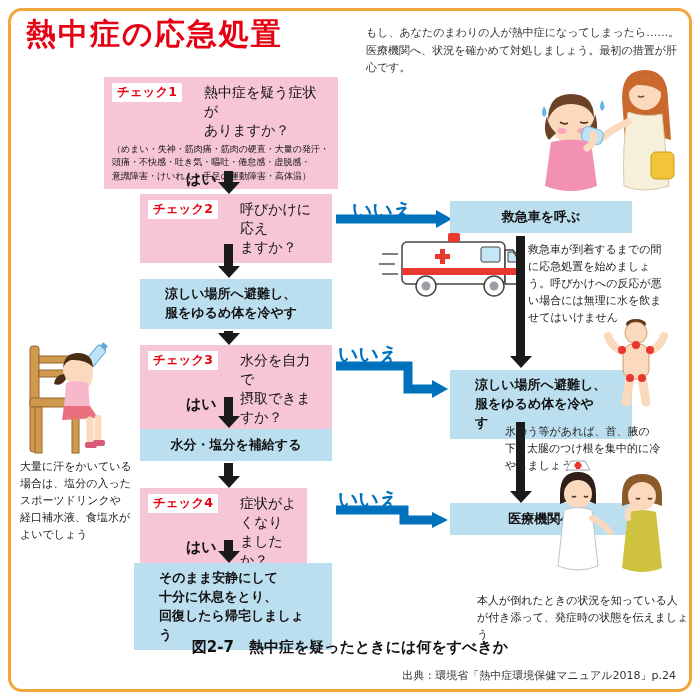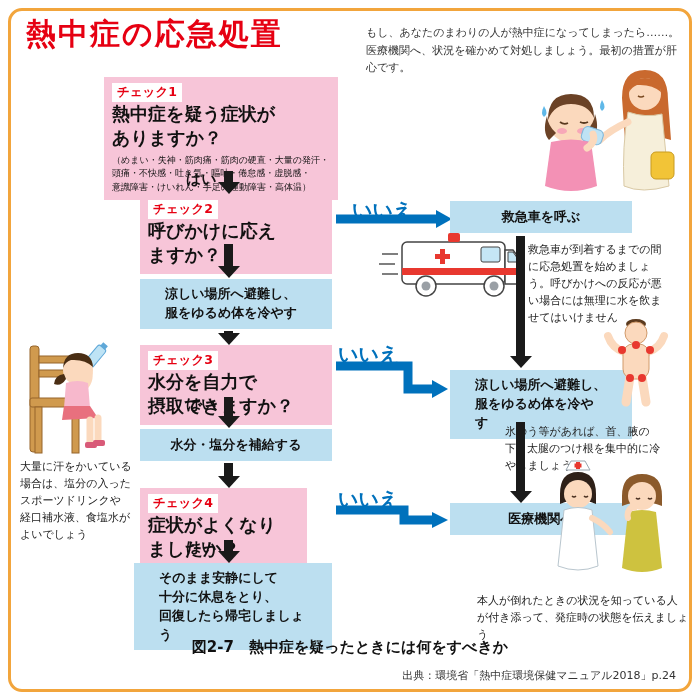--- a/index.html
+++ b/index.html
@@ -7,24 +7,24 @@
   body { position:relative; background:#fff; color:#111;
          font-family:"DejaVu Sans","Liberation Sans",sans-serif; }
   .abs { position:absolute; }
   .frame { left:8px; top:8px; width:684px; height:684px;
            border:3px solid var(--frame-orange,#F2A53C); border-radius:14px; }
   .title { left:26px; top:14px; font-size:30px; font-weight:bold;
            color:var(--title-red,#E60012); letter-spacing:2px; }
   .intro { left:366px; top:24px; width:322px; font-size:11px; line-height:1.6;
            color:#333; white-space:pre-line; }
   .check-box { background:var(--pink-box,#F7C5D8); padding:6px 8px; }
-  .row { display:flex; align-items:flex-start; gap:0;flex-direction:column; }
+  .row { display:flex; align-items:flex-start; gap:22px; }
   .check-tag { background:#fff; color:var(--check-red,#E60012); font-weight:bold;
                font-size:12.5px; padding:1px 5px; white-space:nowrap; flex:0 0 auto; }
-  .q { font-weight:bold; font-size:18px; line-height:1.35; white-space:pre-line; }
+  .q { font-weight:normal; font-size:14px; line-height:1.35; white-space:pre-line; }
   .detail { font-size:9px; line-height:1.5; margin-top:3px; white-space:pre-line; }
   .action { background:var(--blue-box,#BCDFF0); font-weight:bold; font-size:13px; }
   .action.center { text-align:center; padding:7px 0; }
   .action.multi { padding:6px 25px; white-space:pre-line; line-height:1.45; }
   .yes { font-size:15px; font-weight:bold; color:#111;text-align:center; }
   .no  { font-size:20px; font-weight:bold; color:var(--blue-arrow,#0071BC); }
   .arrow-down { width:9px; background:var(--black-arrow,#1A1A1A); }
   .arrow-down::after { content:""; position:absolute; left:50%; bottom:-12px;
     transform:translateX(-50%); border-left:11px solid transparent;
     border-right:11px solid transparent;

